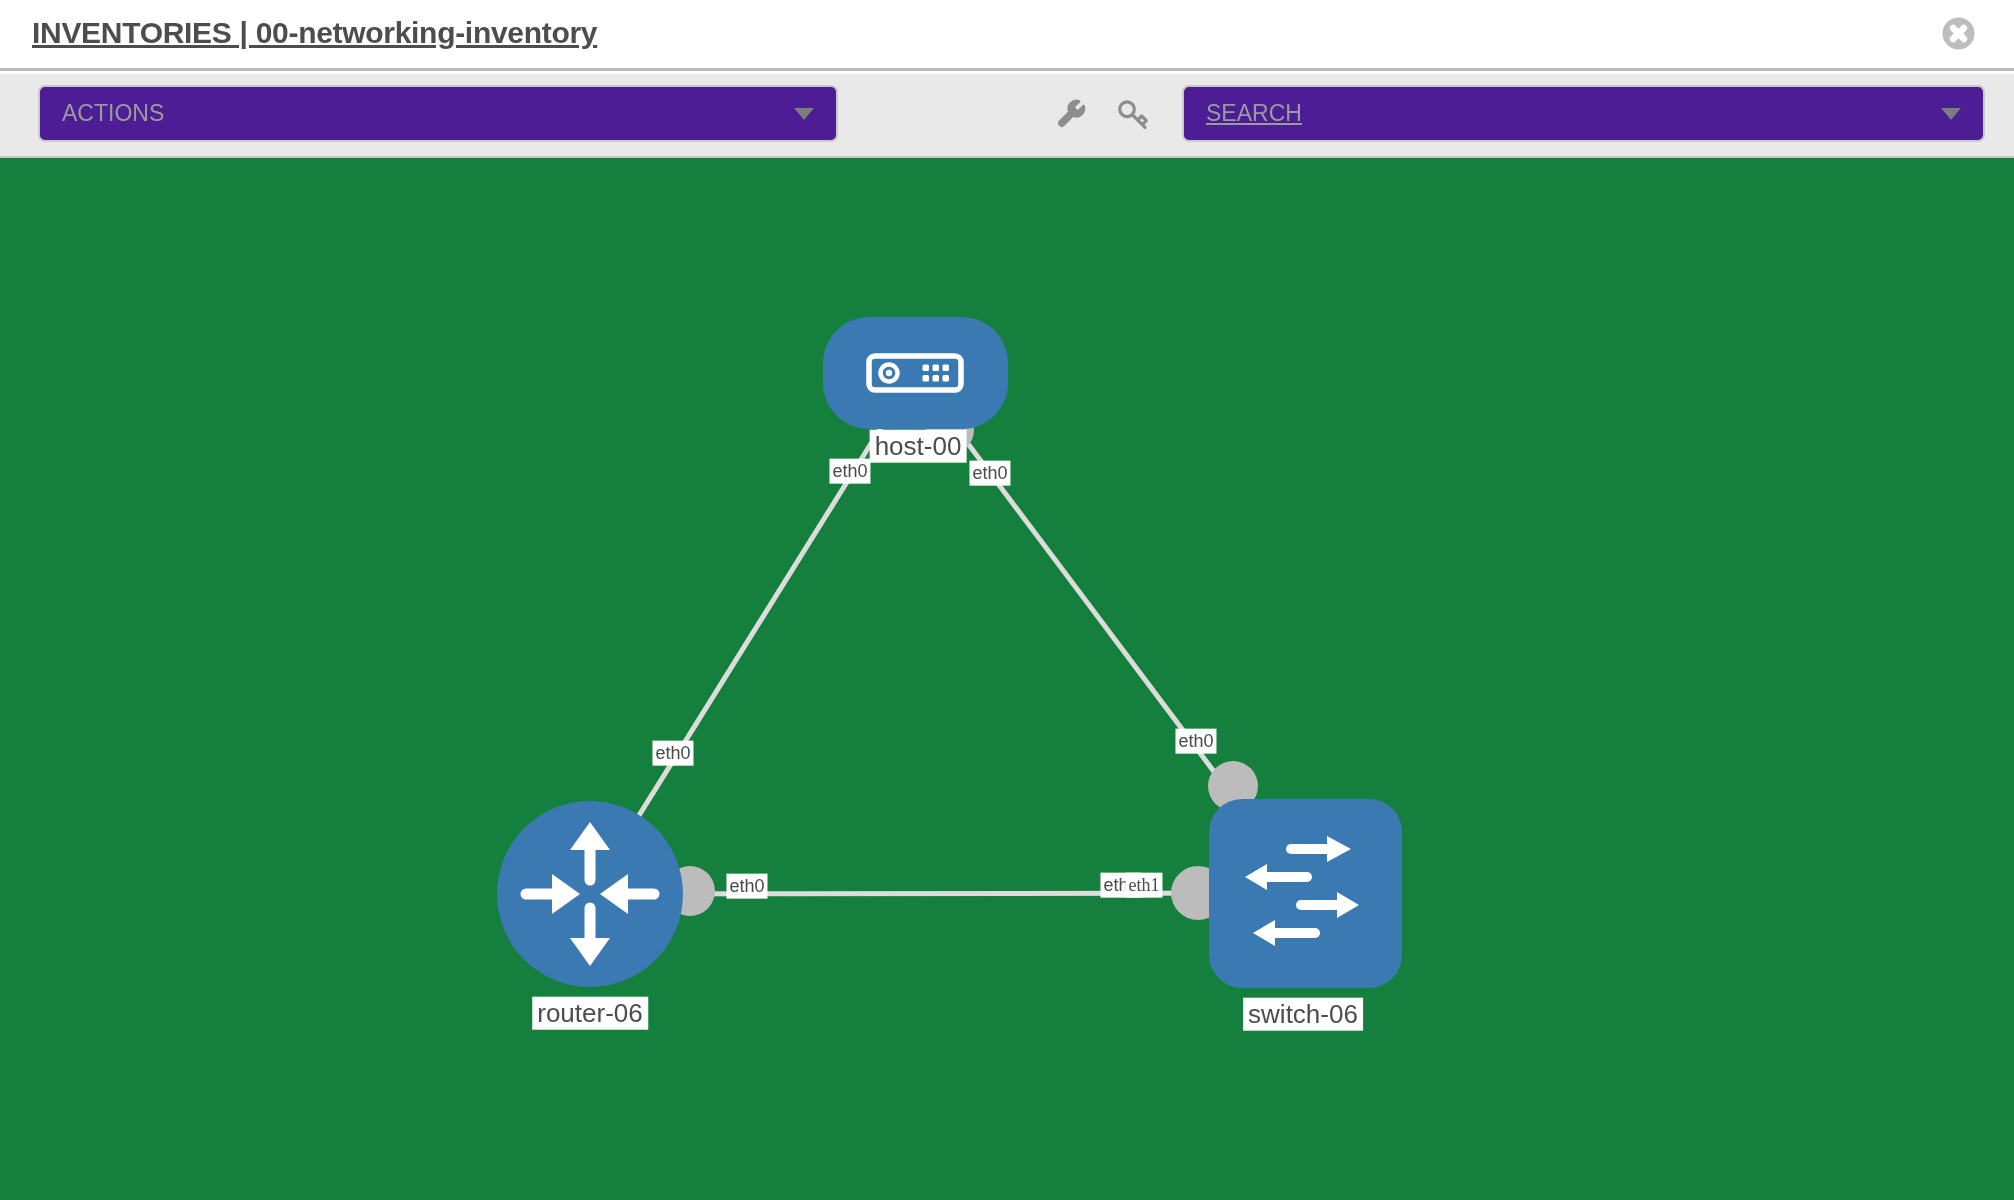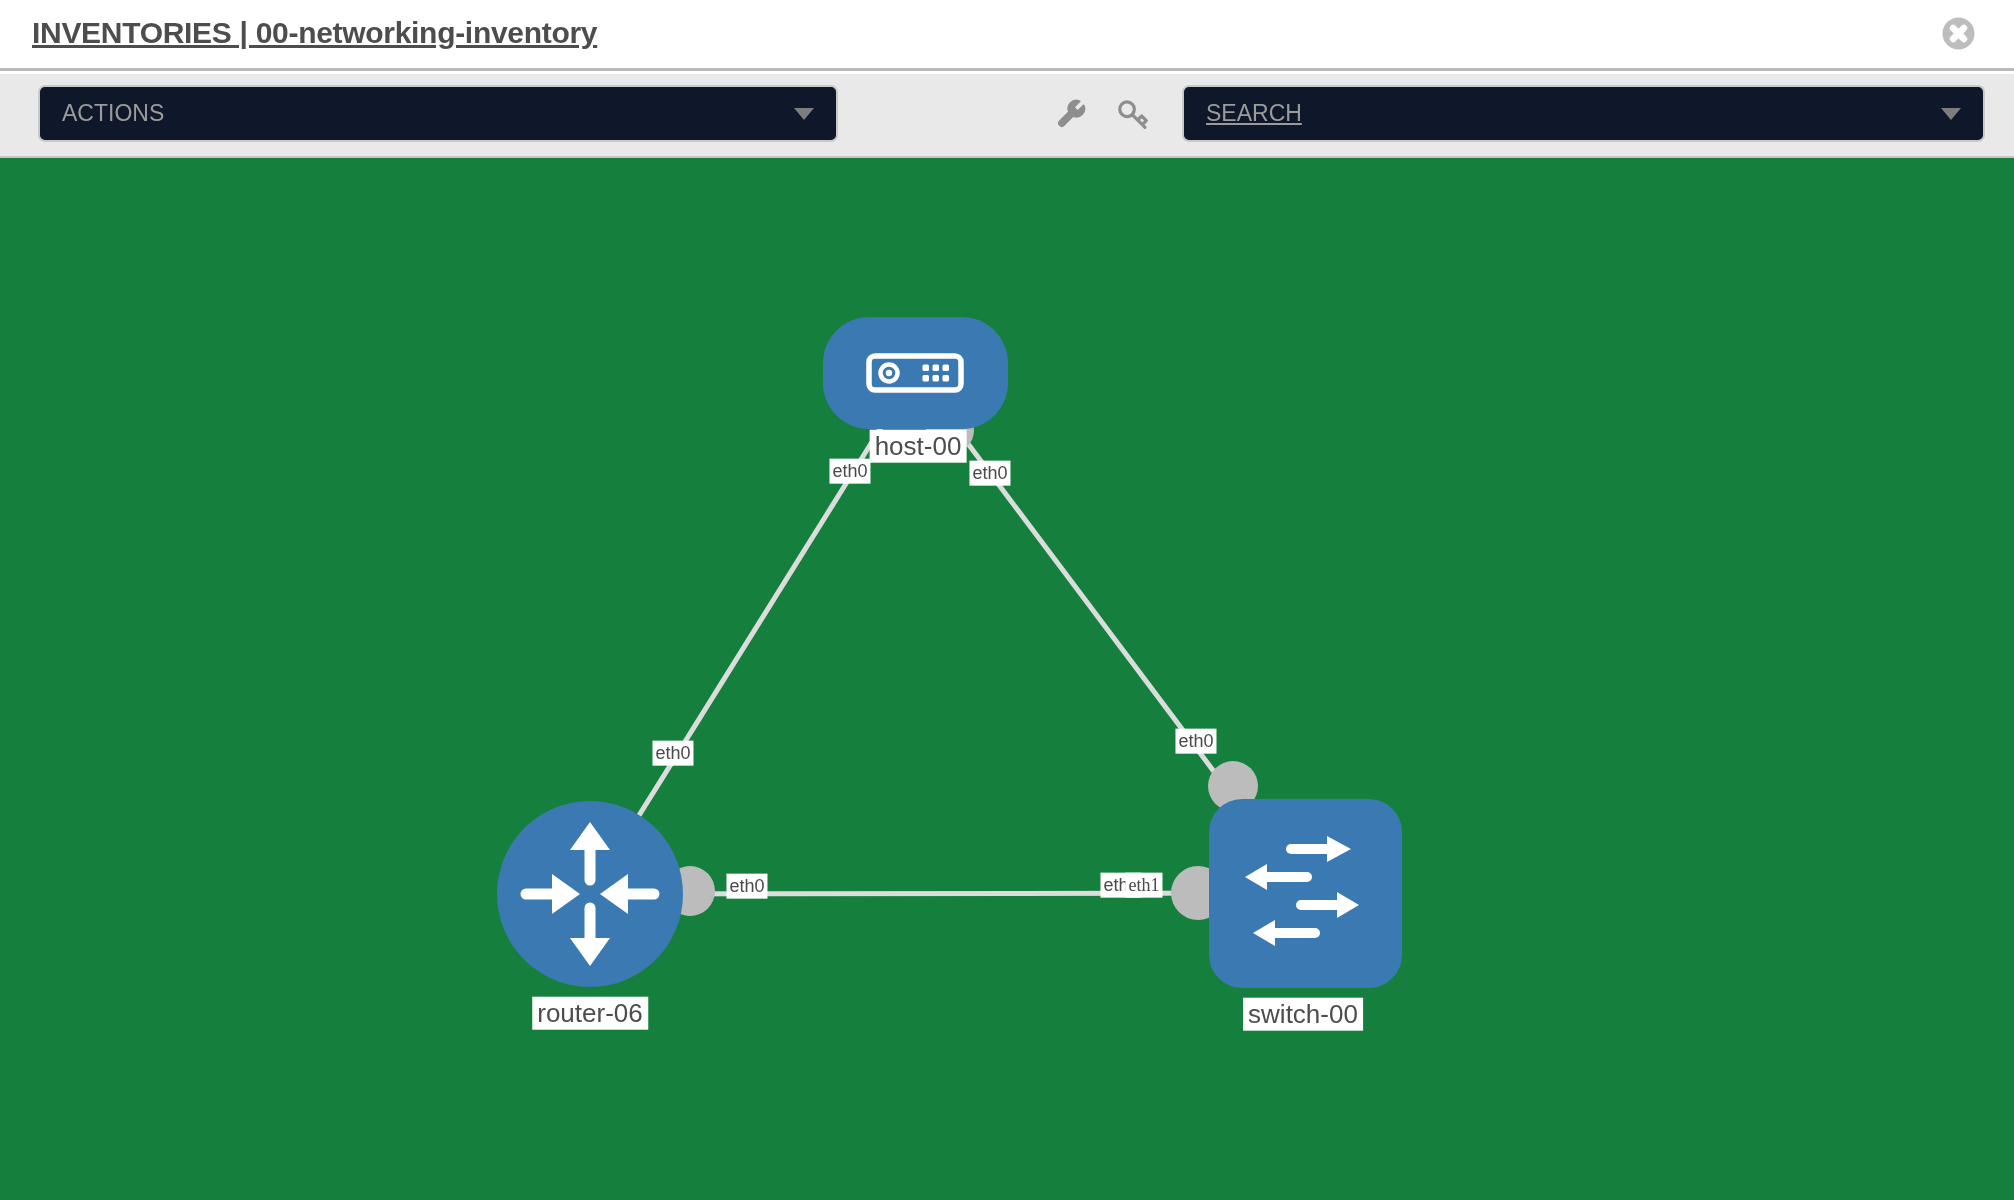--- a/index.html
+++ b/index.html
@@ -6,21 +6,21 @@
   body{
     width:2014px;height:1200px;position:relative;overflow:hidden;
     font-family:"Liberation Sans",sans-serif;background:#ffffff;
   }
   
   .header{position:absolute;top:0;left:0;width:2014px;height:71px;background:#ffffff;border-bottom:3px solid #b9b9b9;box-sizing:border-box;}
   .page-title{position:absolute;left:32px;top:33px;transform:translateY(-50%);font-size:30px;font-weight:700;color:#4d4d4d;letter-spacing:-.3px;white-space:nowrap;text-decoration:underline;}
   .close-btn{position:absolute;left:1942px;top:17px;width:33px;height:33px;cursor:pointer;}
   
   .toolbar{position:absolute;top:74px;left:0;width:2014px;height:84px;background:#e9e9e9;border-bottom:2px solid #c6c6c6;box-sizing:border-box;}
-  .dd{position:absolute;top:11px;height:57px;background:#0f172a;border:2px solid #c9c9c9;border-radius:7px;box-sizing:border-box;display:flex;align-items:center;padding:0 22px;font-size:23px;color:#9b9b9b;cursor:pointer;}
+  .dd{position:absolute;top:11px;height:57px;background:#4c1d95;border:2px solid #c9c9c9;border-radius:7px;box-sizing:border-box;display:flex;align-items:center;padding:0 22px;font-size:23px;color:#9b9b9b;cursor:pointer;}
   .dd-actions{left:38px;width:800px;}
   .dd-search{left:1182px;width:803px;text-decoration:underline;}
   .caret{margin-left:auto;width:0;height:0;border-left:10px solid transparent;border-right:10px solid transparent;border-top:12px solid #7d7d7d;}
   .tool-icon{position:absolute;top:24px;width:32px;height:32px;cursor:pointer;}
   .tool-icon.wrench{left:1055px;}
   .tool-icon.key{left:1117px;}
   
   .canvas{position:absolute;top:158px;left:0;width:2014px;height:1194px;background:#15803d;}
   .topology{position:absolute;top:0;left:0;}
   .nlabel{position:absolute;transform:translate(-50%,-50%);background:#ffffff;color:#4d4d4d;font-size:26px;line-height:1.1;padding:2px 5px;white-space:nowrap;}
@@ -122,15 +122,15 @@
   <span class="ilabel" style="left:850px;top:313px;">eth0</span>
   <span class="ilabel" style="left:673px;top:595px;">eth0</span>
   <span class="ilabel" style="left:990px;top:315px;">eth0</span>
   <span class="ilabel" style="left:1196px;top:583px;">eth0</span>
   <span class="ilabel" style="left:747px;top:728px;">eth0</span>
   <span class="ilabel" style="left:1121px;top:727px;">eth0</span>
   <span class="ilabel" style="left:1144px;top:727px;font-family:Liberation Serif, serif;">eth1</span>
 
   <span class="nlabel" style="left:918px;top:288px;">host-00</span>
   <span class="nlabel" style="left:590px;top:855px;">router-06</span>
-  <span class="nlabel" style="left:1303px;top:856px;">switch-00</span>
+  <span class="nlabel" style="left:1303px;top:856px;">switch-06</span>
 
 </div>
 
 </body></html>

